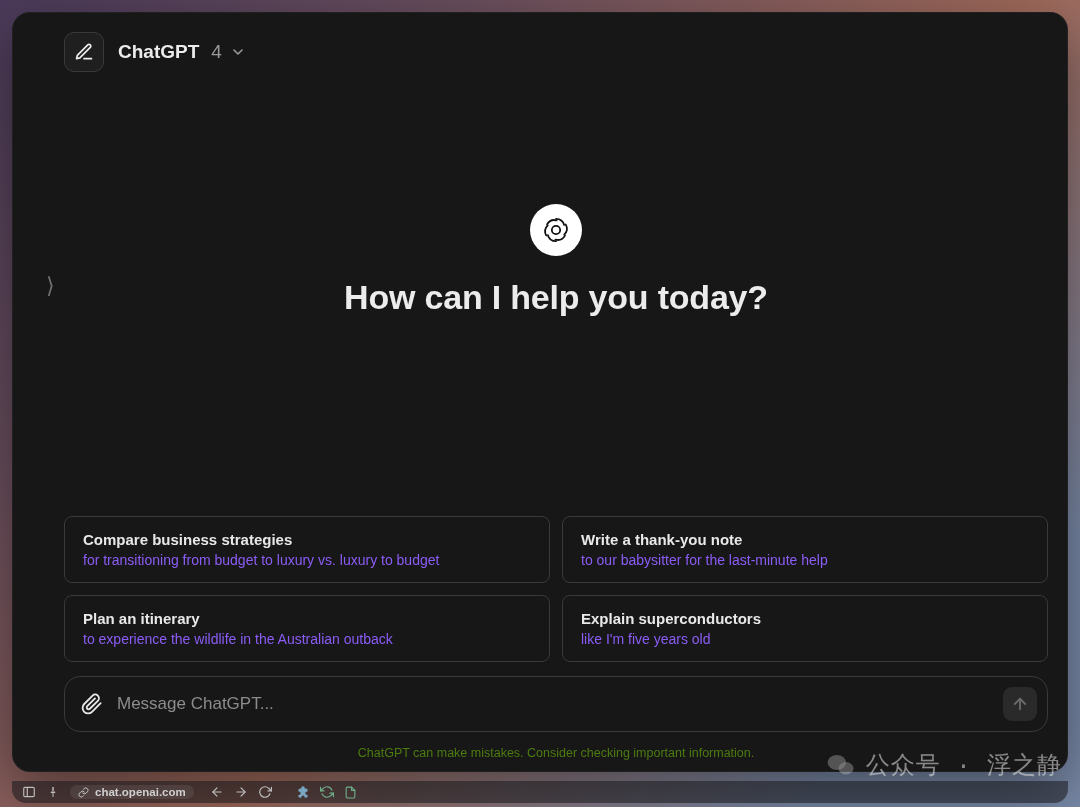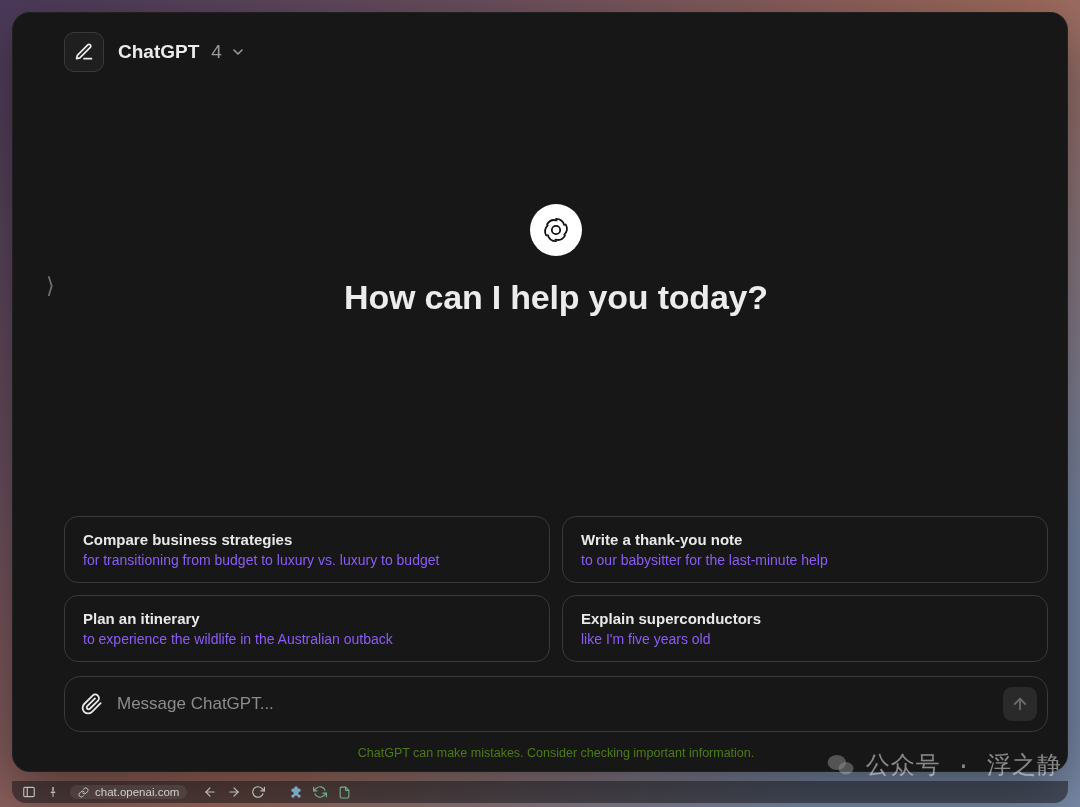--- a/index.html
+++ b/index.html
@@ -61,21 +61,21 @@
     position: absolute; left: 2px; top: 48%; transform: translateY(-50%);
     color: #6f6f6f; font-size: 22px; user-select:none; cursor:pointer;
   }
 
   
   .suggestions-wrap { padding: 0 20px; }
   .suggestions {
     display: grid; grid-template-columns: 1fr 1fr; gap: 12px;
   }
   .sugg {
-    border: 1px solid #3a3a3a; border-radius: 14px;
+    border: 1px solid #3a3a3a; border-radius: 8px;
     padding: 14px 18px; cursor: pointer;
     background: #171717;
   }
   .sugg .title { color: #e8e8e8; font-size: 15px; font-weight: 600; }
   .sugg .sub   { color: #8b5cf6; font-size: 14px; margin-top: 4px; }
 
   
   .composer-wrap { padding: 14px 20px 6px 20px; }
   .composer {
     height: 56px; border: 1px solid #3a3a3a; border-radius: 16px;
@@ -104,21 +104,21 @@
     position: absolute; left: 12px; right: 12px; bottom: 4px;
     height: 22px; display:flex; align-items:center; gap:10px;
     padding: 0 10px; color:#bcbcbc; font-size:12px;
     background: rgba(24,24,28,.55);
     border-radius: 0 0 14px 14px;
   }
   .bb-icon { width:14px; height:14px; display:flex; align-items:center; justify-content:center; color:#bdbdbd; cursor:pointer; }
   .url-pill {
     display:flex; align-items:center; gap:6px;
     background: rgba(255,255,255,.08); border-radius: 10px; padding: 1px 8px;
-    color:#cfcfcf; font-size: 11.5px; cursor:text;
+    color:#cfcfcf; font-size: 11.5px; cursor:text;font-weight:bold;
   }
   .bb-group { display:flex; align-items:center; gap:10px; margin-left:6px; }
   .bb-right { margin-left: 14px; display:flex; gap:10px; }
 
   
   .watermark {
     position: fixed; right: 18px; bottom: 26px;
     display:flex; align-items:center; gap:10px;
     color: rgba(230,230,230,.55); font-size: 24px; letter-spacing: 1px;
     pointer-events:none; user-select:none;

